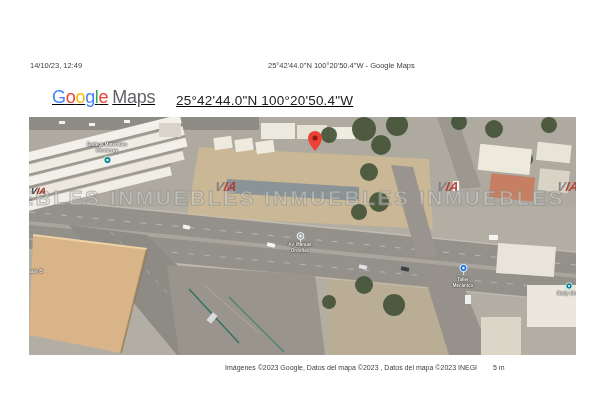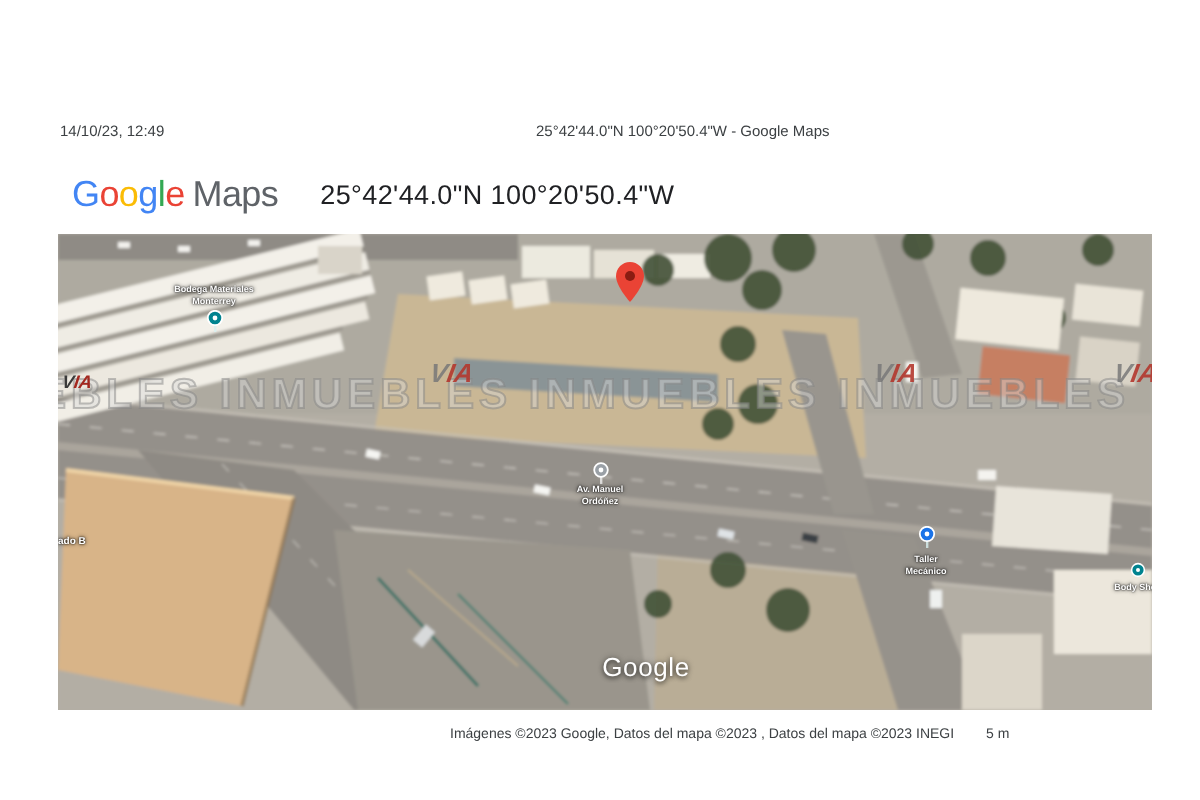--- a/index.html
+++ b/index.html
@@ -4,21 +4,21 @@
 <style>
   html,body{margin:0;padding:0;}
   body{width:600px;height:400px;background:#ffffff;position:relative;overflow:hidden;
        font-family:"Liberation Sans",sans-serif;-webkit-font-smoothing:antialiased;}
 
   
   .print-datetime{position:absolute;left:30px;top:61px;font-size:7.5px;color:#3c4043;}
   .print-title{position:absolute;left:268px;top:61px;font-size:7.5px;color:#3c4043;}
 
   
-  .brand-row{position:absolute;left:36px;top:87px;display:flex;align-items:center;}
+  .brand-row{position:absolute;left:52px;top:87px;display:flex;align-items:flex-end;text-decoration:underline;}
   .gm-logo{font-size:18px;font-weight:500;letter-spacing:-0.3px;}
   .gm-maps{color:#5f6368;margin-left:4px;font-weight:400;}
   .c0,.c3{color:#4285F4}.c1,.c5{color:#EA4335}.c2{color:#FBBC05}.c4{color:#34A853}
   .coords-title{margin-left:21px;font-size:13.5px;color:#202124;font-weight:400;letter-spacing:0.2px;}
 
   
   .map-frame{position:absolute;left:29px;top:117px;width:547px;height:238px;overflow:hidden;
              background:#b3aea4;}
   .scene{position:absolute;left:0;top:0;}
 
@@ -241,19 +241,18 @@
   </div>
   <div class="maplabel" id="label-poi2">
     <div>Taller</div>
     <div>Mecánico</div>
   </div>
   <div class="maplabel" id="label-poi3">
     <div>Body Shop</div>
   </div>
   <div class="maplabel" id="label-edge">ado B</div>
 
-  <div class="google-wm">Google</div>
 </div>
 
 <div class="footer">
   <span>Imágenes ©2023 Google, Datos del mapa ©2023 , Datos del mapa ©2023 INEGI</span>
   <span class="scale">5 m</span>
 </div>
 
 </body></html>

